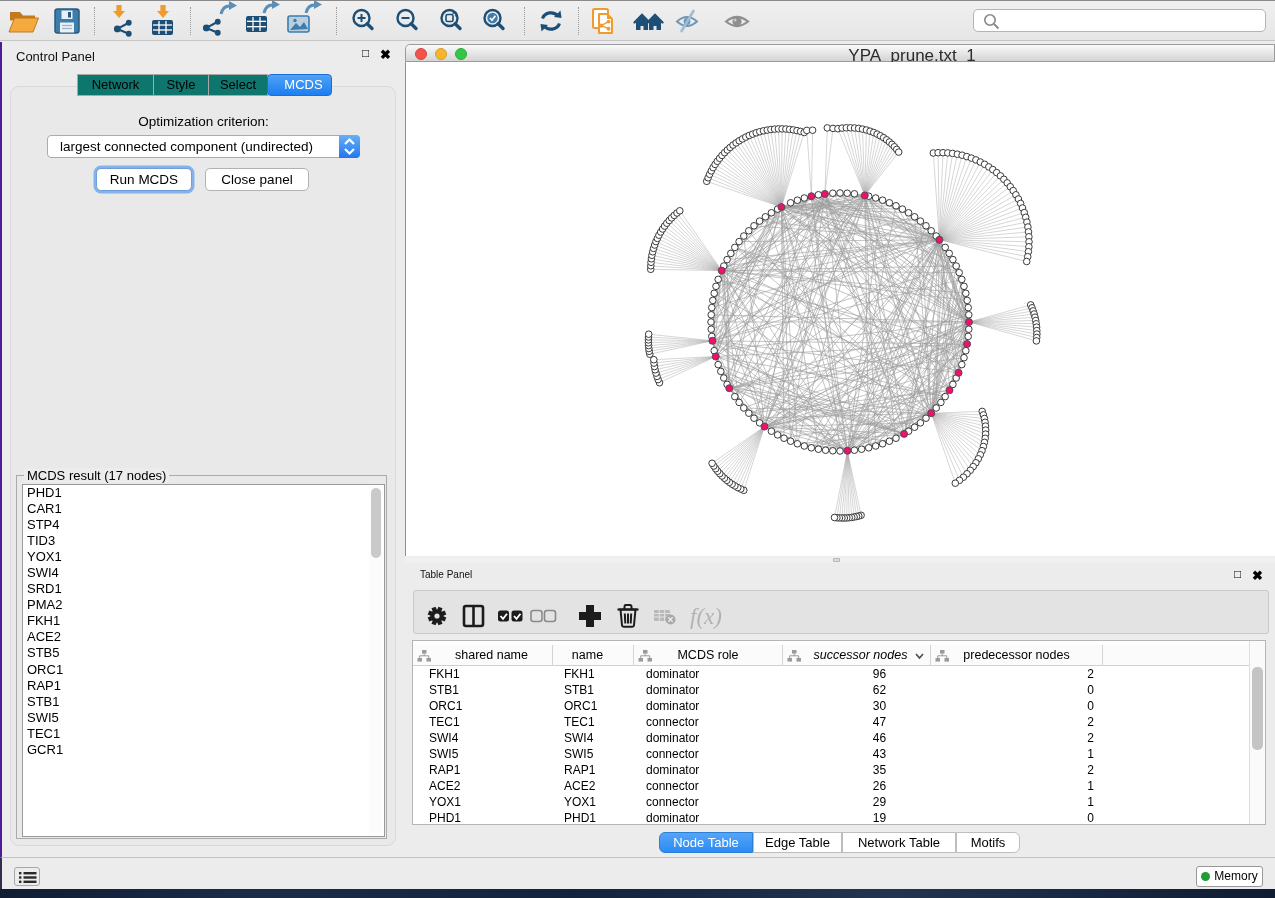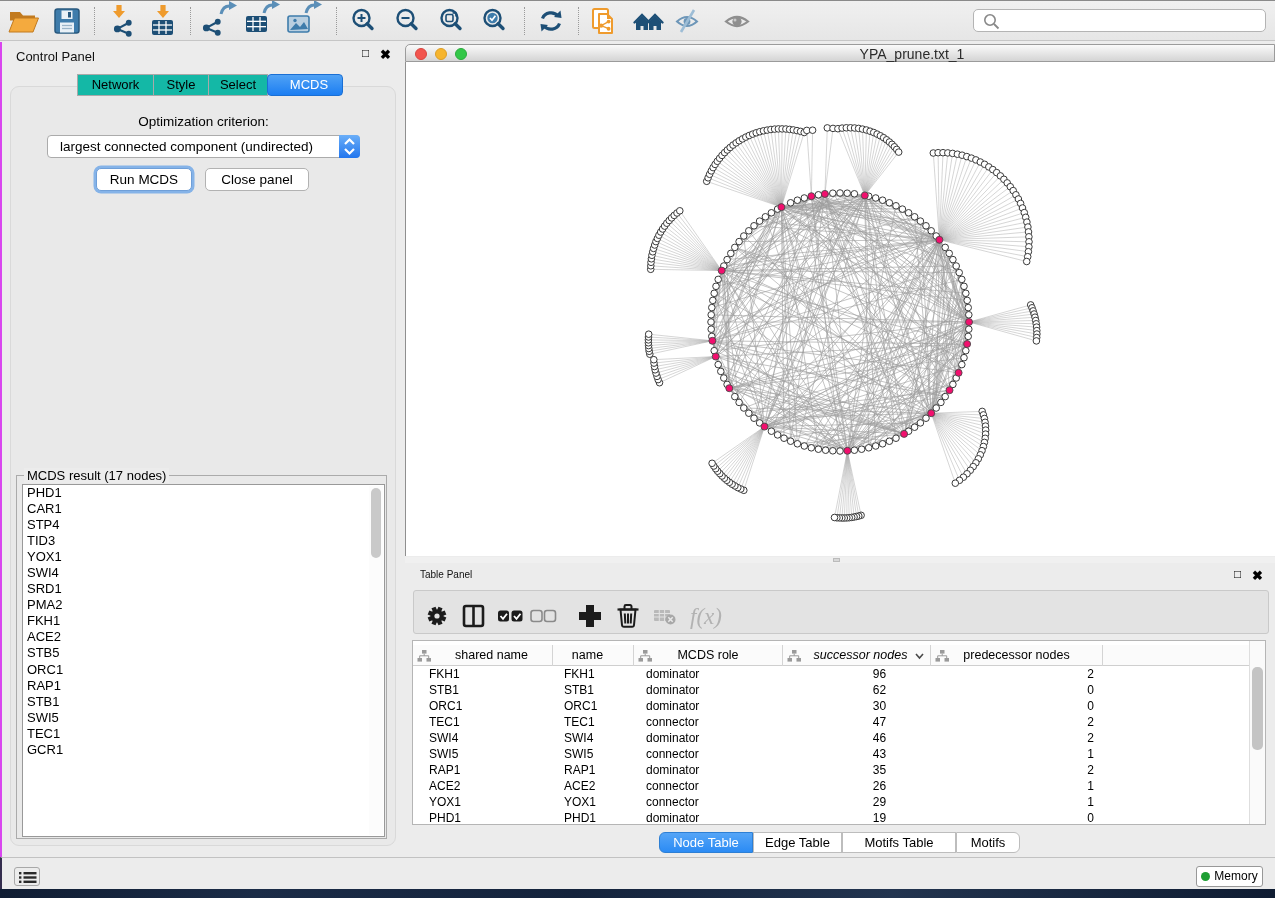--- a/index.html
+++ b/index.html
@@ -1,40 +1,40 @@
 <!DOCTYPE html>
 <html><head><meta charset="utf-8">
 <style>
 * { margin:0; padding:0; box-sizing:border-box; }
 html,body { width:1275px; height:898px; overflow:hidden; }
 body { font-family:"Liberation Sans", sans-serif; background:#ececec; position:relative; }
 .abs { position:absolute; }
 #toolbar { left:0; top:0; width:1275px; height:41px; background:linear-gradient(#f0f0f0,#e6e6e6); border-top:1px solid #8a8a8a; border-bottom:1px solid #c6c6c6; }
 .tsep { position:absolute; top:6px; width:0; height:28px; border-left:1px dotted #9a9a9a; }
 #searchbox { position:absolute; left:973px; top:8px; width:293px; height:23px; background:#fff; border:1px solid #b4b4b4; border-radius:5px; }
-#cpanel { left:0; top:42px; width:403px; height:815px; background:#ececec; border-left:2px solid #d946ef; }
+#cpanel { left:0; top:42px; width:403px; height:815px; background:#ececec; border-left:2px solid #4c1d95; }
 #cpanel .title { position:absolute; left:14px; top:7px; font-size:13px; color:#111; }
 .winbtns { position:absolute; color:#000; }
-.tab { position:absolute; height:22px; background:#14b8a6; border:1px solid #a9a9a9; font-size:13px; color:#000; text-align:center; line-height:20px; }
+.tab { position:absolute; height:22px; background:#0f766e; border:1px solid #a9a9a9; font-size:13px; color:#000; text-align:center; line-height:20px; }
 .tab.sel { background:linear-gradient(#50a2f5,#1c7ef2); color:#fff; border-color:#1a6fd4; border-radius:4px; z-index:3;}
 #innerpanel { position:absolute; left:8px; top:44px; width:386px; height:760px; background:#e9e9e9; border:1px solid #d9d9d9; border-radius:9px; }
 #optlabel { position:absolute; left:0; top:72px; width:403px; text-align:center; font-size:13.5px; color:#000; }
 #dropdown { position:absolute; left:45px; top:93px; width:313px; height:23px; background:#fff; border:1px solid #ababab; border-radius:4px; font-size:13.5px; line-height:21px; padding-left:12px; color:#000;}
 #dropstep { position:absolute; right:-1px; top:-1px; width:21px; height:23px; border-radius:0 4px 4px 0; background:linear-gradient(#6aaef8,#2276ee); }
 .btn { position:absolute; height:23px; background:#fff; border:1px solid #b2b2b2; border-radius:5px; font-size:13.5px; text-align:center; line-height:21px; color:#000;}
 #runbtn { left:94px; top:126px; width:96px; box-shadow:0 0 0 2.5px #85b3e8; border-color:#6f9fd8;}
 #closebtn { left:203px; top:126px; width:104px; }
 #fieldset { position:absolute; left:14px; top:433px; width:371px; height:364px; border:1px solid #ababab; }
 #fieldlegend { position:absolute; left:7px; top:-8px; background:#ececec; padding:0 3px; font-size:13px; color:#000;}
 #mcdslist { position:absolute; left:5px; top:8px; width:363px; height:353px; background:#fff; border:1px solid #999; font-size:13px; line-height:16.05px; padding:0 0 0 4px; color:#000;}
 #listscroll { position:absolute; right:1px; top:1px; width:14px; height:349px; background:#fcfcfc;}
 #listthumb { position:absolute; right:2px; top:2px; width:10px; height:70px; background:#c9c9c9; border-radius:5px;}
 #netwin { left:405px; top:44px; width:870px; height:513px; }
 #nettitle { position:absolute; left:0; top:0; width:870px; height:18px; background:linear-gradient(#fafafa,#d4d4d4); border:1px solid #9b9b9b; border-radius:5px 0 0 0; }
-#nettitle .t { position:absolute; left:406px; top:1px; width:200px; text-align:center; font-size:14px; color:#2b2b2b; }
+#nettitle .t { position:absolute; left:406px; top:1px; width:200px; text-align:center; font-size:17px; color:#2b2b2b; }
 .light { position:absolute; top:2.5px; width:12px; height:12px; border-radius:50%; }
 #netcanvas { position:absolute; left:0; top:18px; width:870px; height:494px; background:#fff; border-left:1px solid #8f8f8f; }
 #tpanel { left:405px; top:563px; width:870px; height:294px; background:#ececec; }
 #tpanel .title { position:absolute; left:15px; top:6px; font-size:10px; color:#111; }
 #ttoolbar { position:absolute; left:8px; top:27px; width:856px; height:44px; background:#e3e3e3; border:1px solid #c9c9c9; border-radius:3px; }
 #tablebox { position:absolute; left:7px; top:77px; width:854px; height:185px; background:#fff; border:1px solid #b5b5b5; }
 #thead { position:absolute; left:0; top:4px; width:852px; height:21px; background:#fbfbfb; border-bottom:1px solid #cfcfcf; font-size:12.5px; color:#000; }
 .hcell { position:absolute; top:0; height:21px; border-right:1px solid #d4d4d4; }
 .hlabel { position:absolute; top:3px; width:100%; text-align:center; }
 .trow { position:absolute; left:0; width:100%; height:16px; font-size:12px; color:#000; }
@@ -156,21 +156,21 @@
     </div>
 </div>
 <div id="cpanel" class="abs">
 <div class="title">Control Panel</div>
 <div class="winbtns" style="left:360px;top:4px;font-size:12px;">□</div>
 <div class="winbtns" style="left:378px;top:5px;font-weight:bold;font-size:13px;">✖</div>
 <div id="innerpanel"></div>
 <div class="tab" style="left:75px;top:32px;width:77px;">Network</div>
 <div class="tab" style="left:151px;top:32px;width:56px;">Style</div>
 <div class="tab" style="left:206px;top:32px;width:60px;">Select</div>
-<div class="tab sel" style="left:265px;top:32px;width:76px;padding-left:8px;">MCDS</div>
+<div class="tab sel" style="left:265px;top:32px;width:65px;padding-left:8px;">MCDS</div>
 <div id="optlabel">Optimization criterion:</div>
 <div id="dropdown">largest connected component (undirected)<div id="dropstep">
         <svg width="21" height="23" style="position:absolute;left:0;top:0">
           <polyline points="6,9 10.5,4.5 15,9" fill="none" stroke="#fff" stroke-width="2.2"></polyline>
           <polyline points="6,14 10.5,18.5 15,14" fill="none" stroke="#fff" stroke-width="2.2"></polyline>
         </svg>
       </div></div>
 <div class="btn" id="runbtn">Run MCDS</div>
 <div class="btn" id="closebtn">Close panel</div>
 <div id="fieldset">
@@ -1283,21 +1283,21 @@
         <span class="c3">19</span>
         <span class="c4">0</span>
       </div>
 <div id="tscroll">
         <div id="tthumb"></div>
       </div>
 </div>
 <div id="ttabs">
 <div class="ttab sel" style="left:0px;width:94px;border-radius:6px 0 0 6px;">Node Table</div>
 <div class="ttab" style="left:94px;width:89px;">Edge Table</div>
-<div class="ttab" style="left:183px;width:114px;">Motifs Table</div>
+<div class="ttab" style="left:183px;width:114px;">Network Table</div>
 <div class="ttab" style="left:297px;width:64px;border-radius:0 6px 6px 0;">Motifs</div>
 </div>
 </div>
 <div id="statusbar" class="abs">
 <div id="hambtn">
       <svg width="24" height="17" style="position:absolute;left:1px;top:1px">
         <g fill="#2a2a2a">
           <rect x="3" y="3" width="2.4" height="2.4"></rect>
           <rect x="7.5" y="3" width="13" height="2.4"></rect>
           <rect x="3" y="7.3" width="2.4" height="2.4"></rect>

